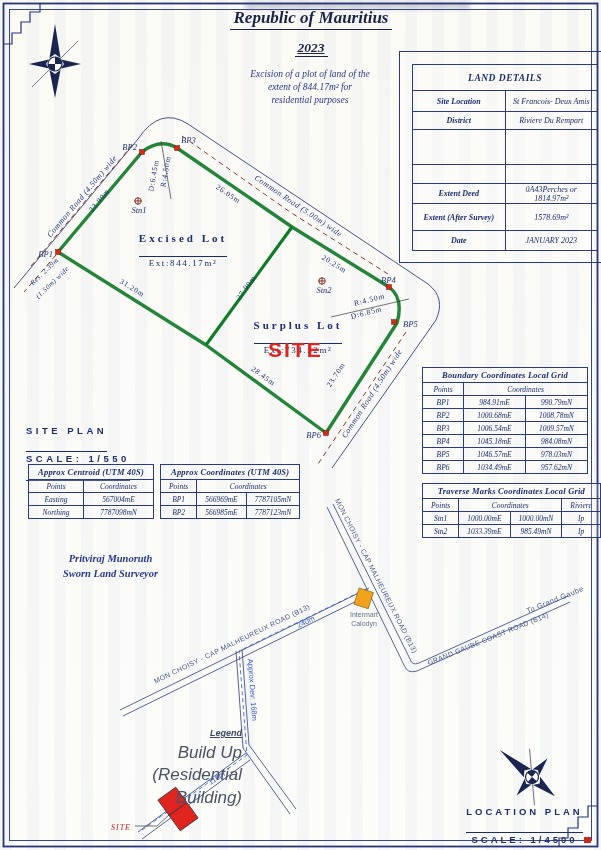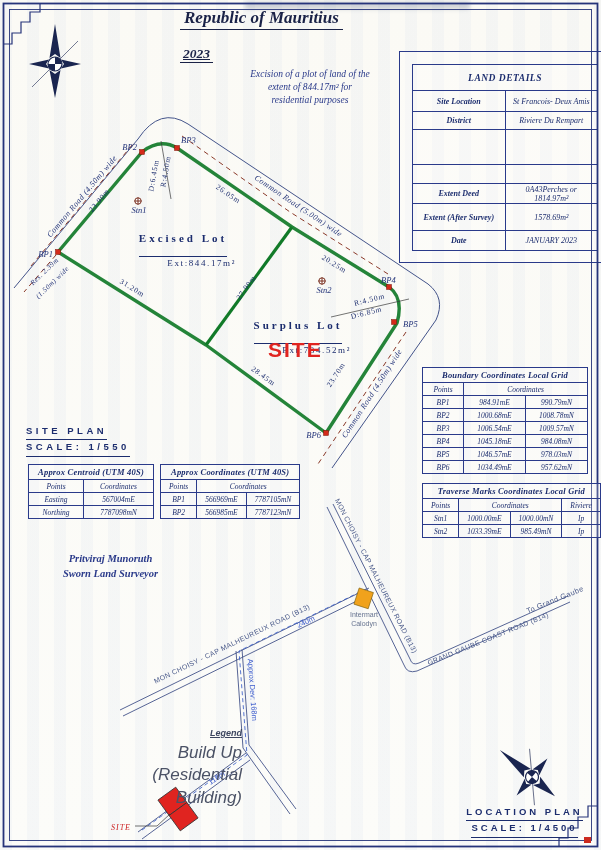--- a/index.html
+++ b/index.html
@@ -6,42 +6,42 @@
   .sheet{
     position:relative;width:601px;height:850px;overflow:hidden;
     background:
       repeating-linear-gradient(90deg, rgba(185,200,228,.10) 0 12px, rgba(255,255,255,0) 12px 27px),
       linear-gradient(#fbfaf5,#fcfcf9);
     font-family:"Liberation Serif",serif;color:#1c2d6e;
   }
   .abs{position:absolute;}
   svg{position:absolute;left:0;top:0;pointer-events:none;}
   
-  .hdr{left:180px;top:8px;width:262px;text-align:left;}
+  .hdr{left:180px;top:8px;width:262px;text-align:center;}
   .hdr .t{font:italic bold 17px "Liberation Serif",serif;color:#1a2247;display:inline-block;border-bottom:1.6px solid #1a2247;padding:0 4px 1px;}
-  .hdr .y{font:italic bold 13.5px "Liberation Serif",serif;color:#1a2247;display:inline-block;border-bottom:1.4px solid #1a2247;margin-top:16px;padding:0 3px;text-decoration:underline;}
+  .hdr .y{font:italic bold 13.5px "Liberation Serif",serif;color:#1a2247;display:inline-block;border-bottom:1.4px solid #1a2247;margin-top:10px;padding:0 3px;text-decoration:underline;}
   .purpose{left:225px;top:68px;width:170px;text-align:center;font:italic 9.5px "Liberation Serif",serif;color:#2a3a8a;line-height:1.35;}
   .smudge{left:245px;top:2px;width:225px;height:7px;background:rgba(95,105,135,.28);filter:blur(2px);border-radius:3px;}
   
   .ld-wrap{left:399px;top:51px;width:186px;height:186px;border:1.3px solid #2a3a8a;padding:12px;background:rgba(255,255,255,.25);}
   .ld{border-collapse:collapse;width:100%;height:100%;table-layout:fixed;}
   .ld td{border:1px solid #2a3a8a;font:italic 8px "Liberation Serif",serif;color:#1c2d6e;text-align:center;padding:0 2px;}
   .ld .lab{width:60px;font-weight:bold;}
   .ld .ttl{font:italic bold 9.5px "Liberation Serif",serif;letter-spacing:.5px;}
   
   .ptable{border-collapse:collapse;background:rgba(255,255,255,.2);}
   .ptable td,.ptable th{border:1px solid #2a3a8a;font:italic 7.5px "Liberation Serif",serif;color:#1c2d6e;text-align:center;padding:0 8px;height:12px;}
   .ptable .ttl{font:italic bold 8.5px "Liberation Serif",serif;height:14px;letter-spacing:.2px;}
   
   .phead{font:bold 9.5px "Liberation Sans",sans-serif;color:#1c2d6e;letter-spacing:3.5px;line-height:1.5;}
-  .phead span{display:inline-block;border-bottom:1.4px solid #1c2d6e;padding-bottom:1px;}
+  .phead span{display:inline-block;border-bottom:1.4px solid #1c2d6e;padding-bottom:13px;}
   
   .lot{text-align:center;}
   .lot .nm{font:bold 11px "Liberation Serif",serif;letter-spacing:3px;display:inline-block;border-bottom:1.3px solid #1c2d6e;padding-bottom:12px;color:#1c2d6e;}
-  .lot .ex{font:9px "Liberation Serif",serif;letter-spacing:1.6px;color:#1c2d6e;display:block;margin-top:1px;text-align:right;}
+  .lot .ex{font:9px "Liberation Serif",serif;letter-spacing:1.6px;color:#1c2d6e;display:block;margin-top:1px;}
   .sitebig{font:bold 21px "Liberation Sans",sans-serif;color:#e02420;letter-spacing:2px;}
   .surveyor{font:italic bold 10.5px "Liberation Serif",serif;color:#2a3a8a;text-align:center;line-height:1.4;}
   .legend .lt{font:italic bold 9px "Liberation Sans",sans-serif;color:#3c455f;text-decoration:underline;margin-bottom:4px;}
   .legend .ll{font:italic 17px "Liberation Sans",sans-serif;color:#4b5266;line-height:1.32;}
   .intermart{font:7px "Liberation Sans",sans-serif;color:#66738f;text-align:center;line-height:1.3;}
 </style>
 </head>
 <body>
 
 <div class="sheet">

